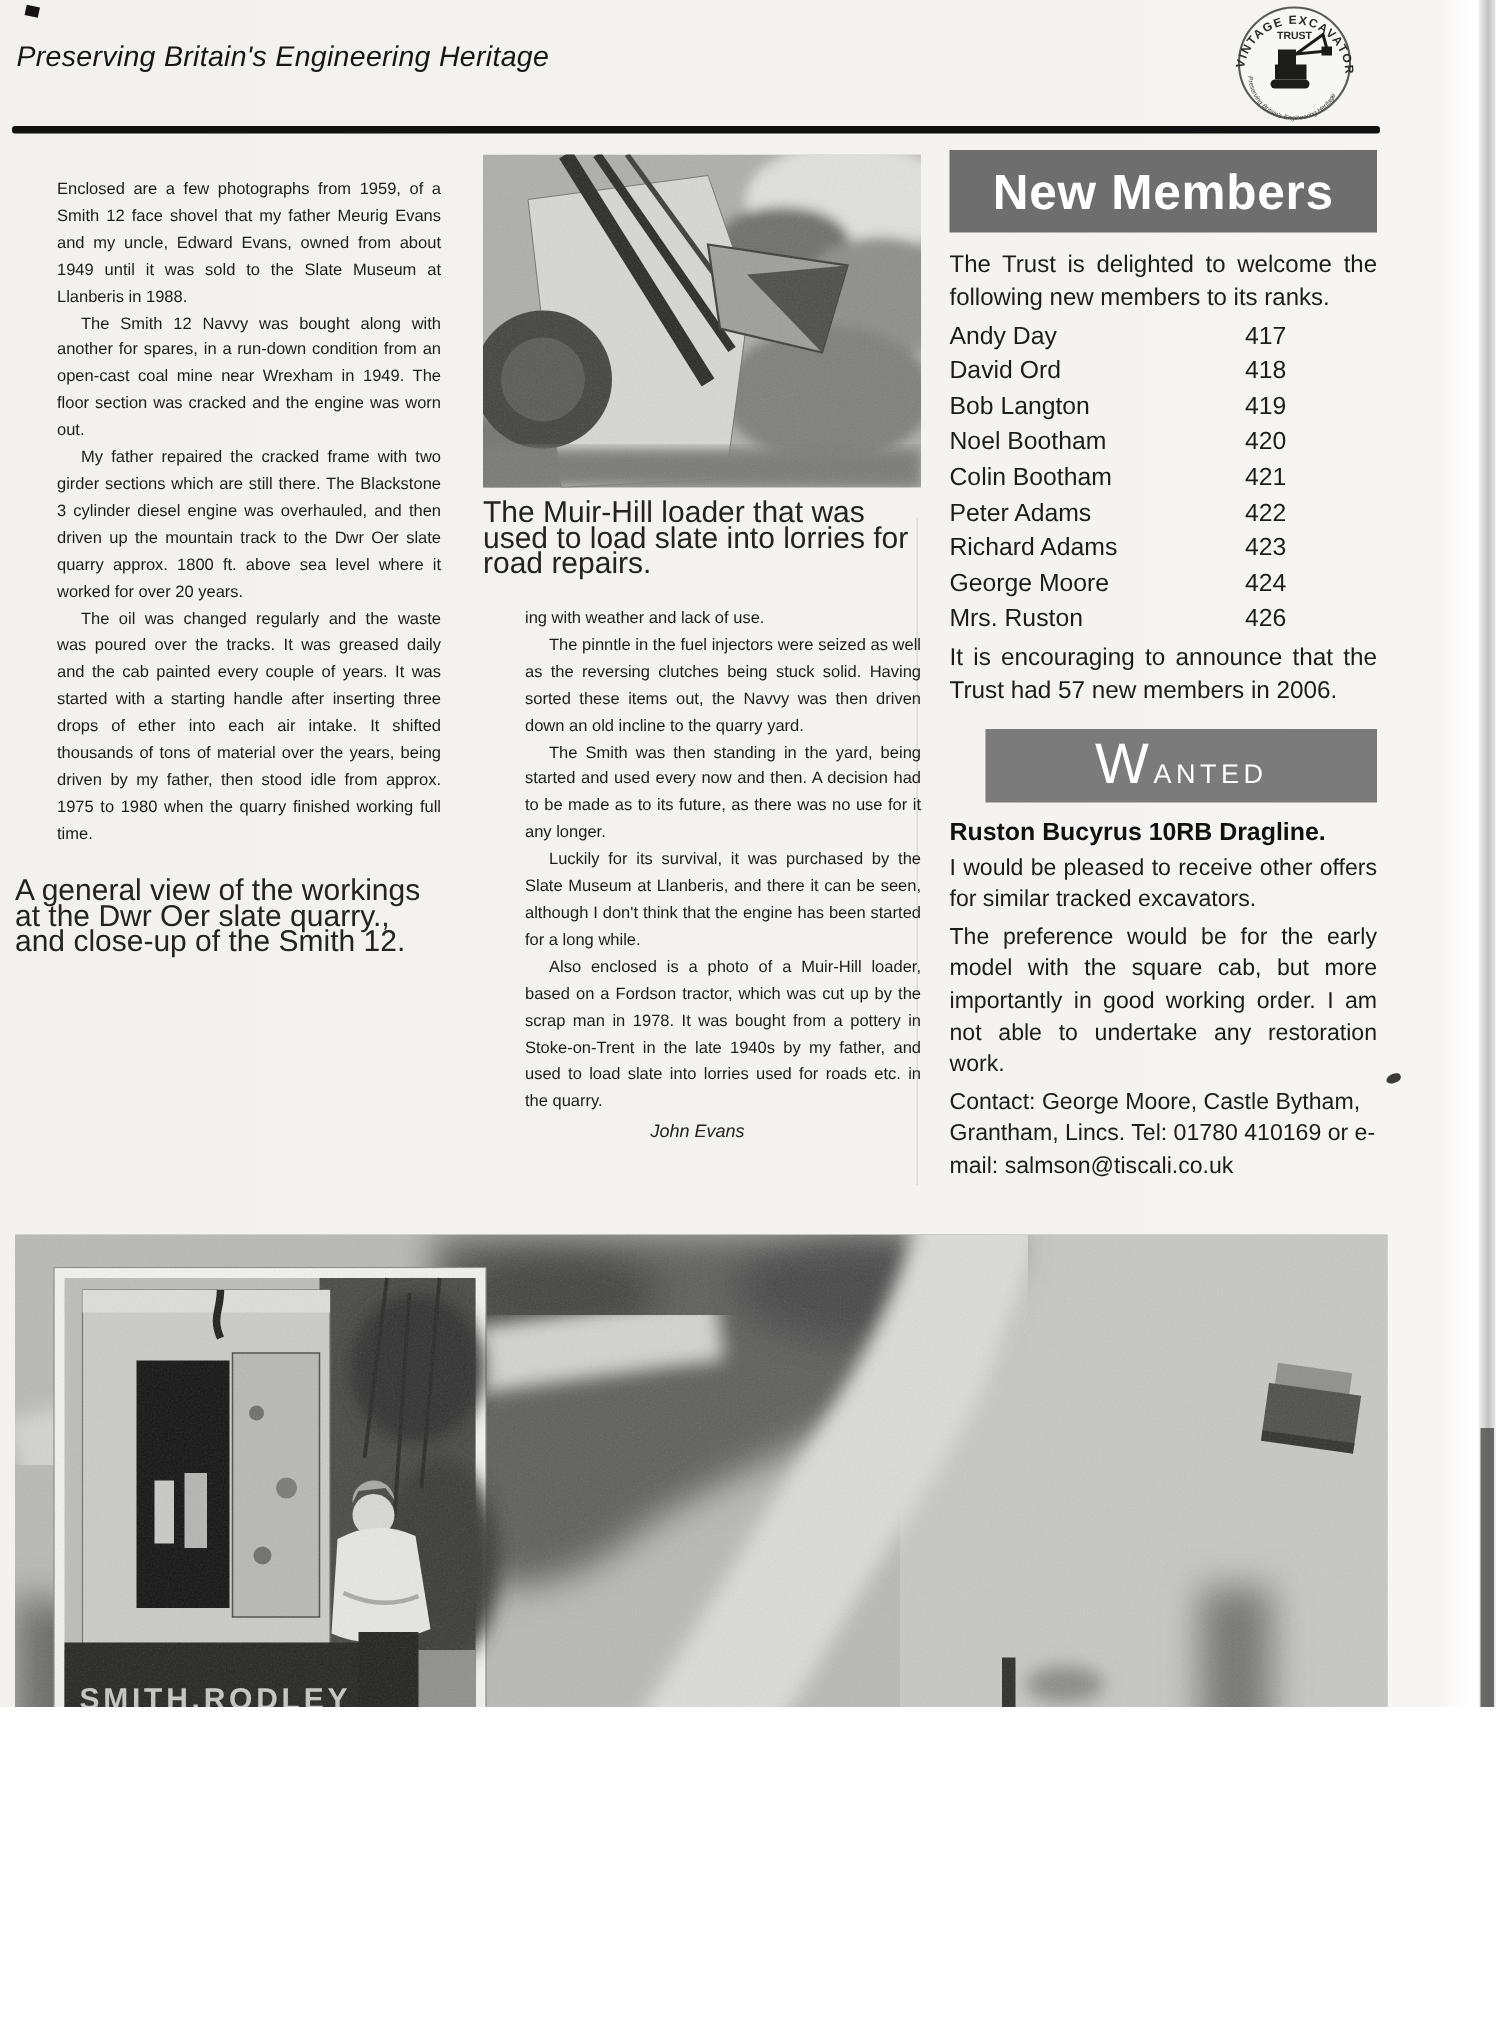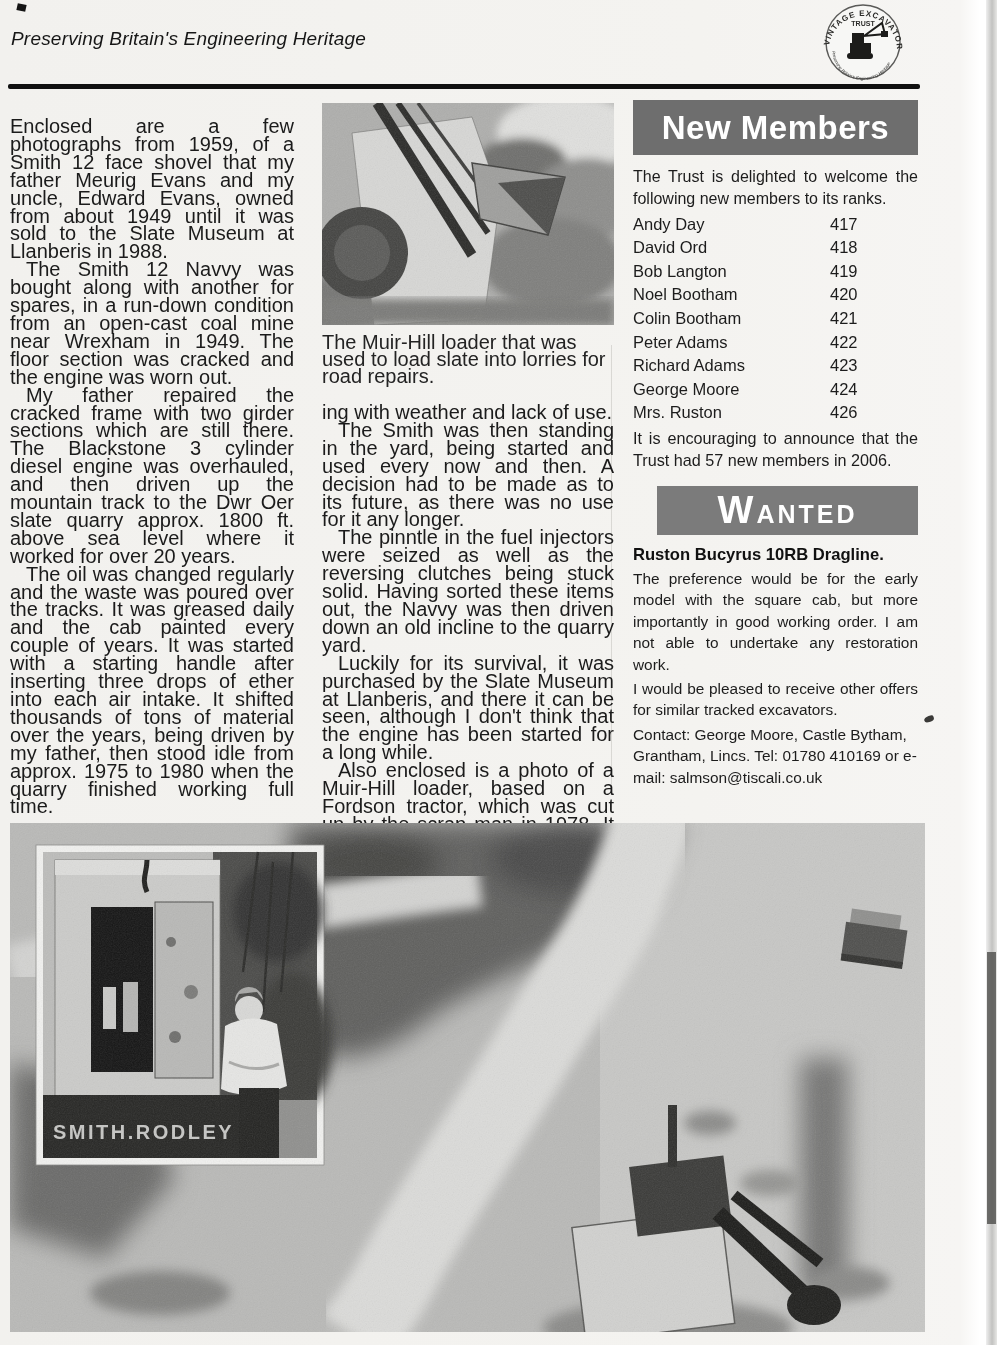--- a/index.html
+++ b/index.html
@@ -1,58 +1,58 @@
 <!DOCTYPE html>
 <html><head>
 <meta charset="utf-8">
 <style>
   html,body{margin:0;padding:0;background:#ffffff;}
   .page{
-    position:relative; width:1000px; height:1345px; overflow:hidden;
+    position:relative; width:1000px; height:1138px; overflow:hidden;
     background:linear-gradient(90deg,#f2f1ee 0%,#f4f3f0 70%,#f6f5f3 96%,#ffffff 98%);
     font-family:"Liberation Sans", sans-serif; color:#1c1c1c;
   }
   
   .tagline{position:absolute; left:11px; top:28px; font-size:19px; font-style:italic; color:#161616; letter-spacing:.2px;}
   .logo{position:absolute; left:815px; top:2px;}
   .head-rule{position:absolute; left:8px; top:84px; width:912px; height:5px; background:#101010; border-radius:2px;}
   .gutter-line{position:absolute; left:611px; top:345px; width:1px; height:445px; background:#d9d8d4;}
   
   .col{position:absolute;}
   .col-left{left:10px; top:103px; width:284px;}
   .col-mid{left:322px; top:103px; width:292px;}
   .col-right{left:633px; top:100px; width:285px;}
   .banner-black{
     height:77px; background:#0c0c0c; color:#ffffff; text-align:center;
     display:flex; flex-direction:column; justify-content:center;
     font-weight:bold; font-size:30px; line-height:33px; letter-spacing:.3px;
   }
-  .flow{margin-top:15px; font-size:20px; line-height:17.9px; text-align:justify; color:#1b1b1b;}
+  .flow{margin-top:15px; font-size:11px; line-height:17.9px; text-align:justify; color:#1b1b1b;margin-left:28px;}
   .flow p{margin:0; text-indent:16px;}
   .flow p:first-child{text-indent:0;}
   .caption{font-size:20px; line-height:17px; color:#232323; margin:0;}
   .cap-left{margin-top:20px;}
   .cap-mid{margin-top:9px;}
   .mid-flow{margin-top:19px;}
   .byline{margin:3px 6px 0 0; text-align:center; font-style:italic; font-size:12px; color:#222;}
   .photo-frame{display:block;}
   
   .banner-gray{
     height:55px; background:#6e6e6e; color:#fff; font-weight:bold; font-size:33px;
     display:flex; align-items:center; justify-content:center; letter-spacing:.5px;
   }
   .nm-intro{margin:11px 0 0 0; font-size:16px; line-height:21.8px; text-align:justify;}
   .members{margin-top:3px; font-size:16.5px; line-height:23.6px;}
   .member-row{display:flex;}
   .member-row .name{width:197px;}
   .member-row .no{}
   .nm-outro{margin:2px 0 0 0; font-size:16.2px; line-height:22px; text-align:justify;}
   .banner-wanted{
-    margin-top:15px; height:49px; background:#7b7b7b; color:#fff; font-weight:bold;
-    font-size:25px; letter-spacing:3px; text-align:center; line-height:49px;margin-left:24px;
+    margin-top:15px; height:49px; background:#7b7b7b; color:#fff; font-weight:normal;
+    font-size:18px; letter-spacing:3px; text-align:center; line-height:49px;margin-left:24px;
   }
   .banner-wanted::first-letter{font-size:38px;}
   .wanted-heading{margin:10px 0 0 0; font-size:16.6px; font-weight:bold; color:#111;}
   .wanted-p{margin:3px 0 0 0; font-size:15.4px; line-height:21.4px; text-align:justify;}
   .wanted-contact{text-align:left;}
   
   .bottom-photo{position:absolute; left:10px; top:823px; width:915px; height:509px; overflow:hidden; background:#b8b8b6;}
   
   .scan-strip{position:absolute; left:981px; top:0; width:19px; height:1345px; background:#ffffff;}
   .scan-shadow{position:absolute; left:986px; top:0; width:11px; height:1345px;
@@ -132,22 +132,22 @@
       <line x1="76" y1="0" x2="166" y2="130" stroke="#2a2a28" stroke-width="6"></line>
       <line x1="96" y1="0" x2="182" y2="118" stroke="#3c3c3a" stroke-width="3.5"></line>
       <polygon points="150,60 243,74 226,132 158,116" fill="#9e9e9c" stroke="#3f3f3d" stroke-width="1.5"></polygon>
       <polygon points="176,80 243,74 226,132" fill="#4c4c4a"></polygon>
       <rect y="196" width="292" height="26" fill="#7a7a78" filter="url(#softM)"></rect>
       <rect width="292" height="222" filter="url(#noiseM)"></rect>
     </svg>
     <p class="caption cap-mid">The Muir-Hill loader that was used to load slate into lorries for road repairs.</p>
     <div class="flow mid-flow">
         <p class="para">ing with weather and lack of use.</p>
+        <p class="para">The pinntle in the fuel injectors were seized as well as the reversing clutches being stuck solid. Having sorted these items out, the Navvy was then driven down an old incline to the quarry yard.</p>
         <p class="para">The Smith was then standing in the yard, being started and used every now and then. A decision had to be made as to its future, as there was no use for it any longer.</p>
-        <p class="para">The pinntle in the fuel injectors were seized as well as the reversing clutches being stuck solid. Having sorted these items out, the Navvy was then driven down an old incline to the quarry yard.</p>
         <p class="para">Luckily for its survival, it was purchased by the Slate Museum at Llanberis, and there it can be seen, although I don't think that the engine has been started for a long while.</p>
         <p class="para">Also enclosed is a photo of a Muir-Hill loader, based on a Fordson tractor, which was cut up by the scrap man in 1978. It was bought from a pottery in Stoke-on-Trent in the late 1940s by my father, and used to load slate into lorries used for roads etc. in the quarry.</p>
       </div>
     <p class="byline">John Evans</p>
   </section>
 
   <section class="col col-right">
     <div class="banner-gray">New Members</div>
     <p class="nm-intro">The Trust is delighted to welcome the following new members to its ranks.</p>
     <div class="members">
@@ -185,22 +185,22 @@
         </div>
         <div class="member-row">
           <span class="name">Mrs. Ruston</span>
           <span class="no">426</span>
         </div>
       </div>
     <p class="nm-outro">It is encouraging to announce that the Trust had 57 new members in 2006.</p>
 
     <div class="banner-wanted">WANTED</div>
     <h3 class="wanted-heading">Ruston Bucyrus 10RB Dragline.</h3>
+    <p class="wanted-p">I would be pleased to receive other offers for similar tracked excavators.</p>
     <p class="wanted-p">The preference would be for the early model with the square cab, but more importantly in good working order. I am not able to undertake any restoration work.</p>
-    <p class="wanted-p">I would be pleased to receive other offers for similar tracked excavators.</p>
     <p class="wanted-p wanted-contact">Contact: George Moore, Castle Bytham, Grantham, Lincs. Tel: 01780 410169 or e-mail: salmson@tiscali.co.uk</p>
   </section>
 
   <div class="bottom-photo">
     <svg width="915" height="509" viewBox="0 0 915 509">
       <defs>
         <filter id="noiseB" x="0" y="0" width="100%" height="100%">
           <feTurbulence type="fractalNoise" baseFrequency="0.85" numOctaves="2" stitchTiles="stitch"></feTurbulence>
           <feColorMatrix type="saturate" values="0"></feColorMatrix>
           <feComponentTransfer>

